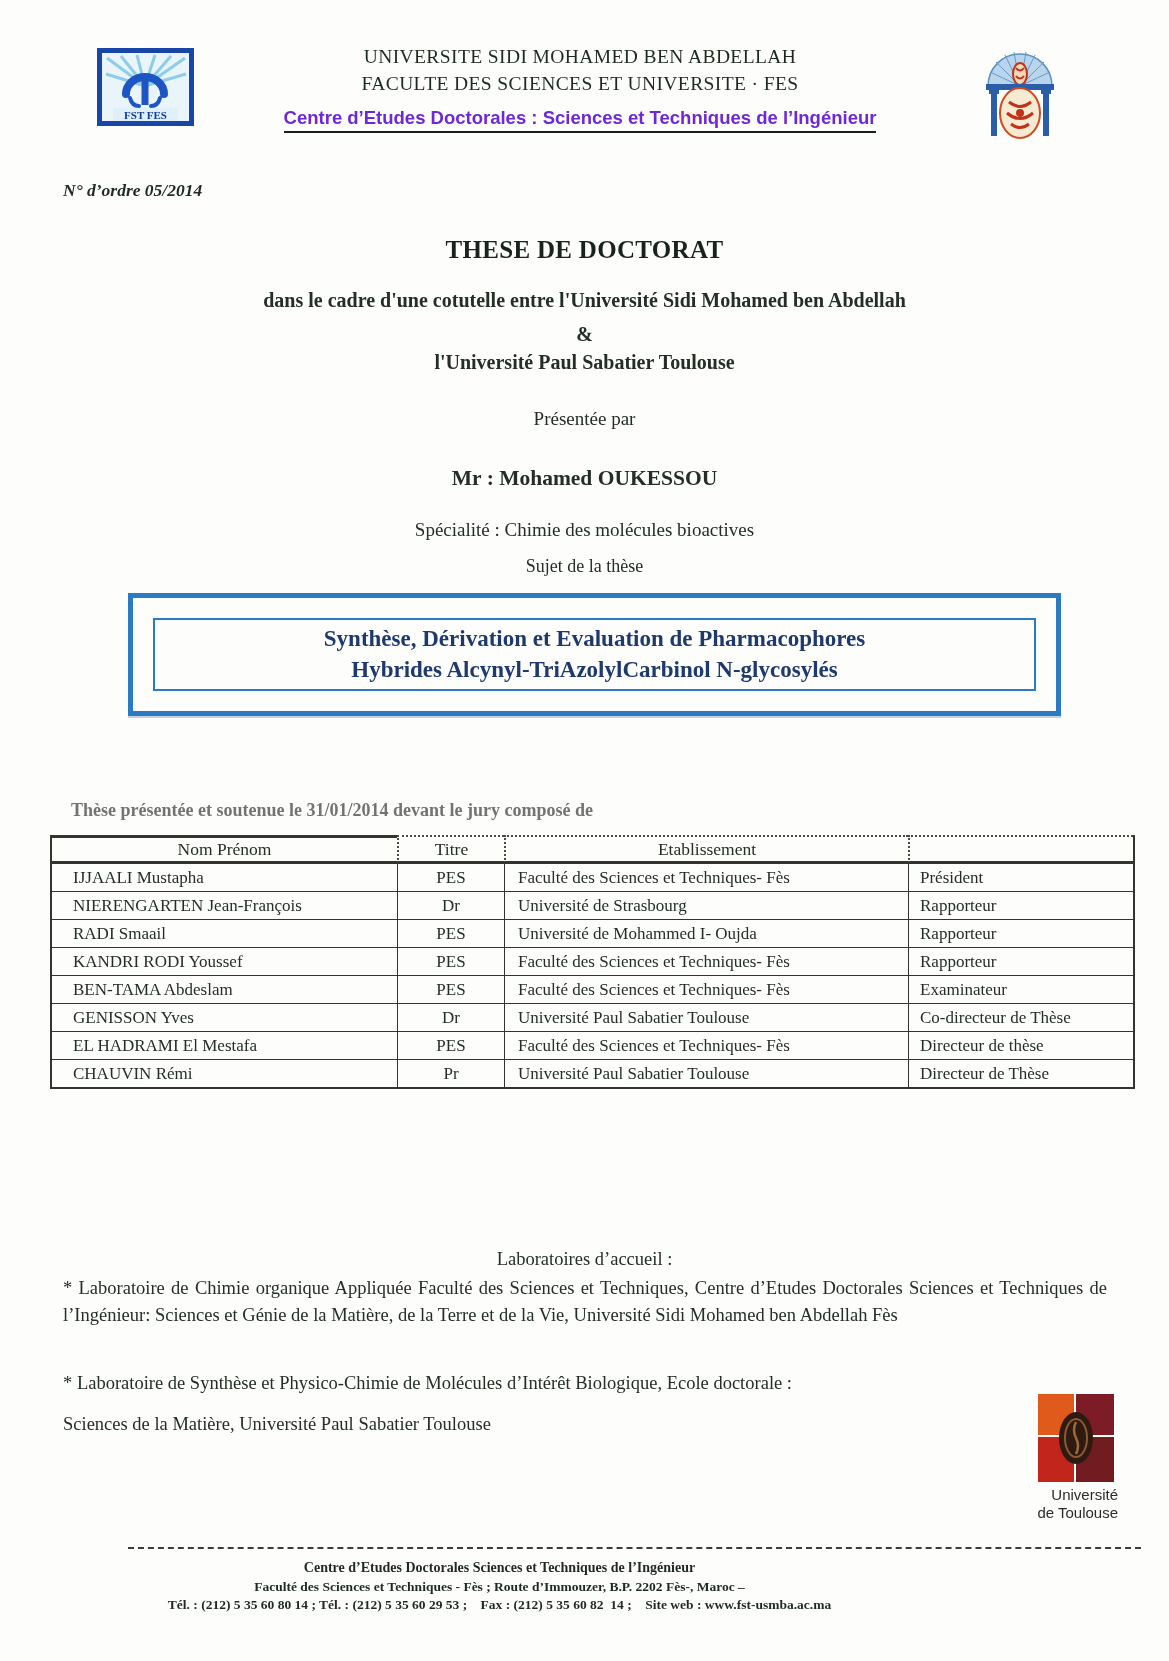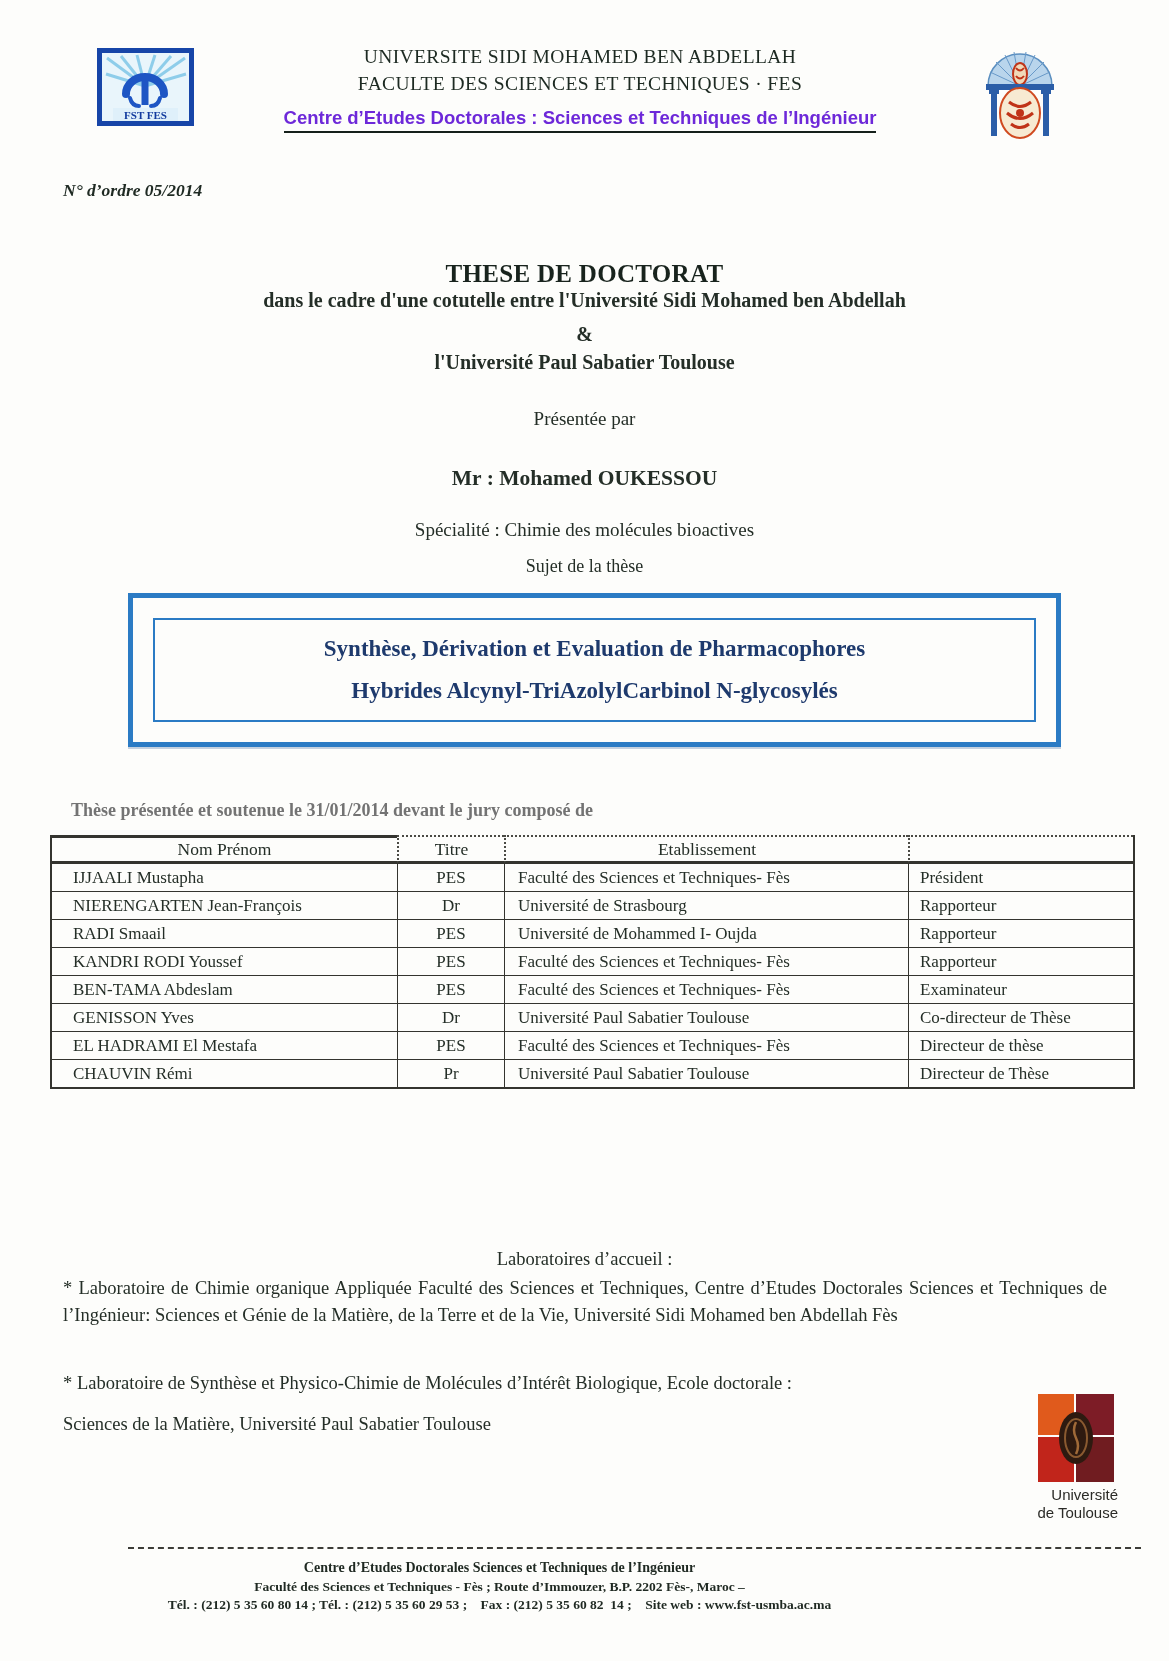--- a/index.html
+++ b/index.html
@@ -20,32 +20,32 @@
   .hdr-line3 {
     display:inline-block; margin-top:12px;
     font-family:"Liberation Sans", sans-serif; font-weight:bold; font-size:18.5px;
     color:#6d28d9; border-bottom:2.5px solid #15201a; padding-bottom:2px;
   }
 
   .order-no { left:63px; top:180px; font-size:17.5px; font-style:italic; font-weight:600; color:#1f2a23; }
 
   
   .cline { left:0; width:1169px; text-align:center; }
-  .doc-type   { top:236px; font-size:25px; font-weight:bold; color:#18231d; letter-spacing:0.3px;margin-top:24px; }
+  .doc-type   { top:236px; font-size:25px; font-weight:bold; color:#18231d; letter-spacing:0.3px; }
   .cotutelle  { top:289px; font-size:20px; font-weight:bold; }
   .amp        { top:323px; font-size:20px; font-weight:bold; }
   .partner    { top:351px; font-size:20px; font-weight:bold; }
   .presented  { top:408px; font-size:19px; }
   .candidate  { top:466px; font-size:21.5px; font-weight:bold; }
   .specialty  { top:519px; font-size:19px; }
   .subject    { top:556px; font-size:18px; }
 
   
   .title-box {
-    left:128px; top:593px; width:933px; height:154px;
+    left:128px; top:593px; width:933px; height:123px;
     border:5px solid #2b7bc4; padding:20px; background:#fdfdfb;
     box-shadow:0 2px 0 rgba(30,80,140,0.25);
   }
   .title-box-inner {
     width:100%; height:100%; border:2px solid #2b7bc4;
     display:flex; flex-direction:column; justify-content:space-evenly;
     text-align:center;
   }
   .title-line { font-size:23px; font-weight:bold; color:#1e3a6d; }
 
@@ -113,21 +113,21 @@
       <path d="M29 46 a19 17 0 1 1 38 0" fill="none" stroke="#1d55c4" stroke-width="8" stroke-linecap="round"></path>
       <line x1="48" y1="32" x2="48" y2="57" stroke="#1d55c4" stroke-width="7"></line>
       <path d="M33 50 q2 8 9 8 M63 50 q-2 8 -9 8" fill="none" stroke="#1d55c4" stroke-width="4" stroke-linecap="round"></path>
       <rect x="16" y="60" width="65" height="13" fill="#dff0fa"></rect>
       <text x="48.5" y="70.5" font-size="11" font-weight="bold" fill="#113a9e" text-anchor="middle" font-family="Liberation Serif, serif">FST FES</text>
     </svg>
   </div>
 
   <div class="abs hdr-text">
     <div class="hdr-line1">UNIVERSITE SIDI MOHAMED BEN ABDELLAH</div>
-    <div class="hdr-line2">FACULTE DES SCIENCES ET TECHNIQUES · FES</div>
+    <div class="hdr-line2">FACULTE DES SCIENCES ET UNIVERSITE · FES</div>
     <div class="hdr-line3">Centre d’Etudes Doctorales : Sciences et Techniques de l’Ingénieur</div>
   </div>
 
   <div class="abs" style="left:983px; top:38px; width:74px; height:104px;">
     <svg width="74" height="104" viewBox="0 0 74 104">
       <path d="M5 48 A32 32 0 0 1 69 48 Z" fill="#b9d5ec" stroke="#5b8fc0" stroke-width="1.5"></path>
       <g stroke="#6899c8" stroke-width="1">
         <line x1="37" y1="48" x2="7" y2="34"></line>
           <line x1="37" y1="48" x2="13" y2="24"></line>
         <line x1="37" y1="48" x2="22" y2="17"></line>

